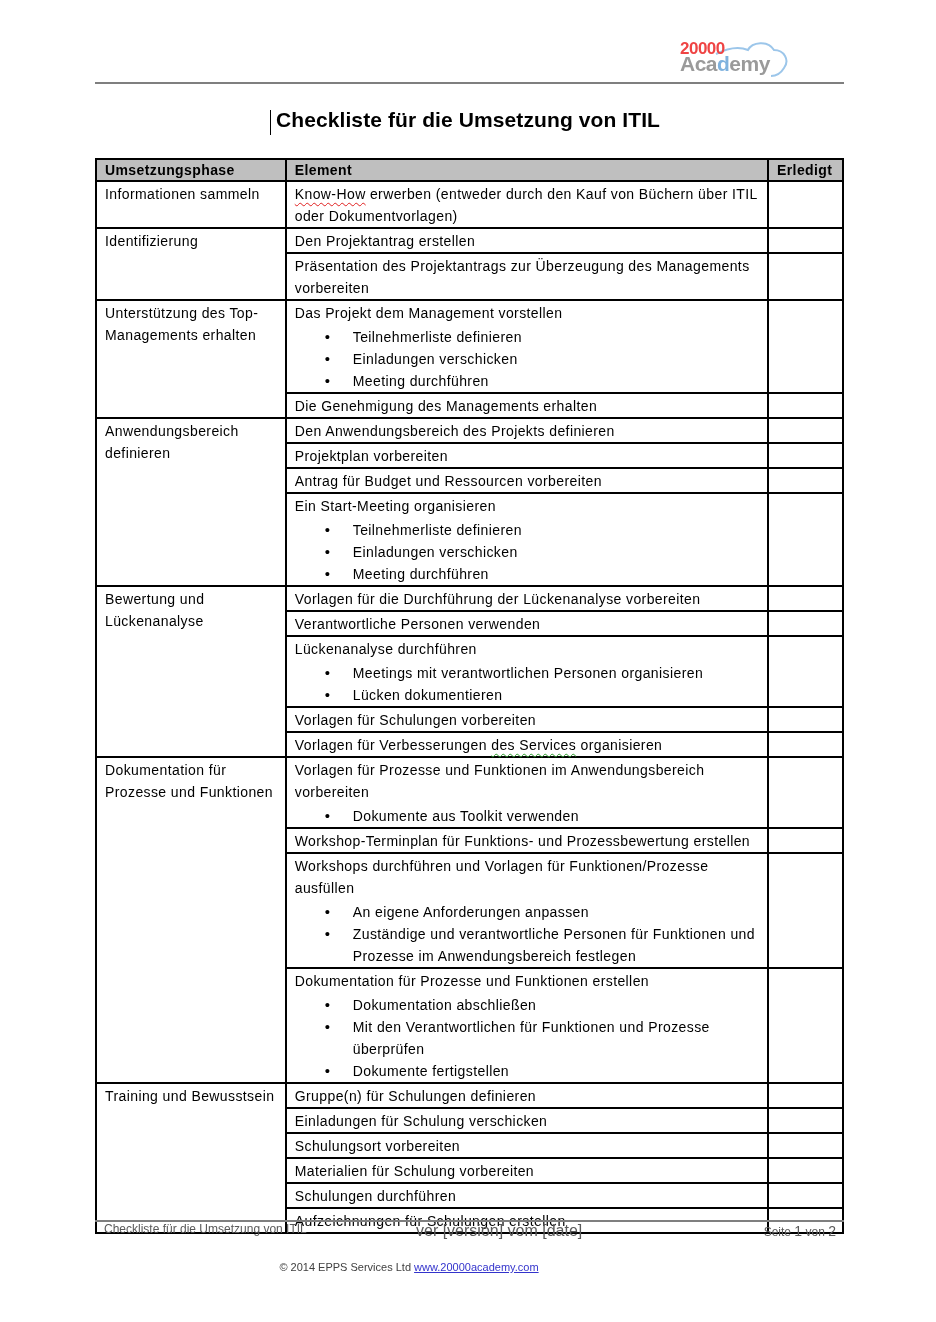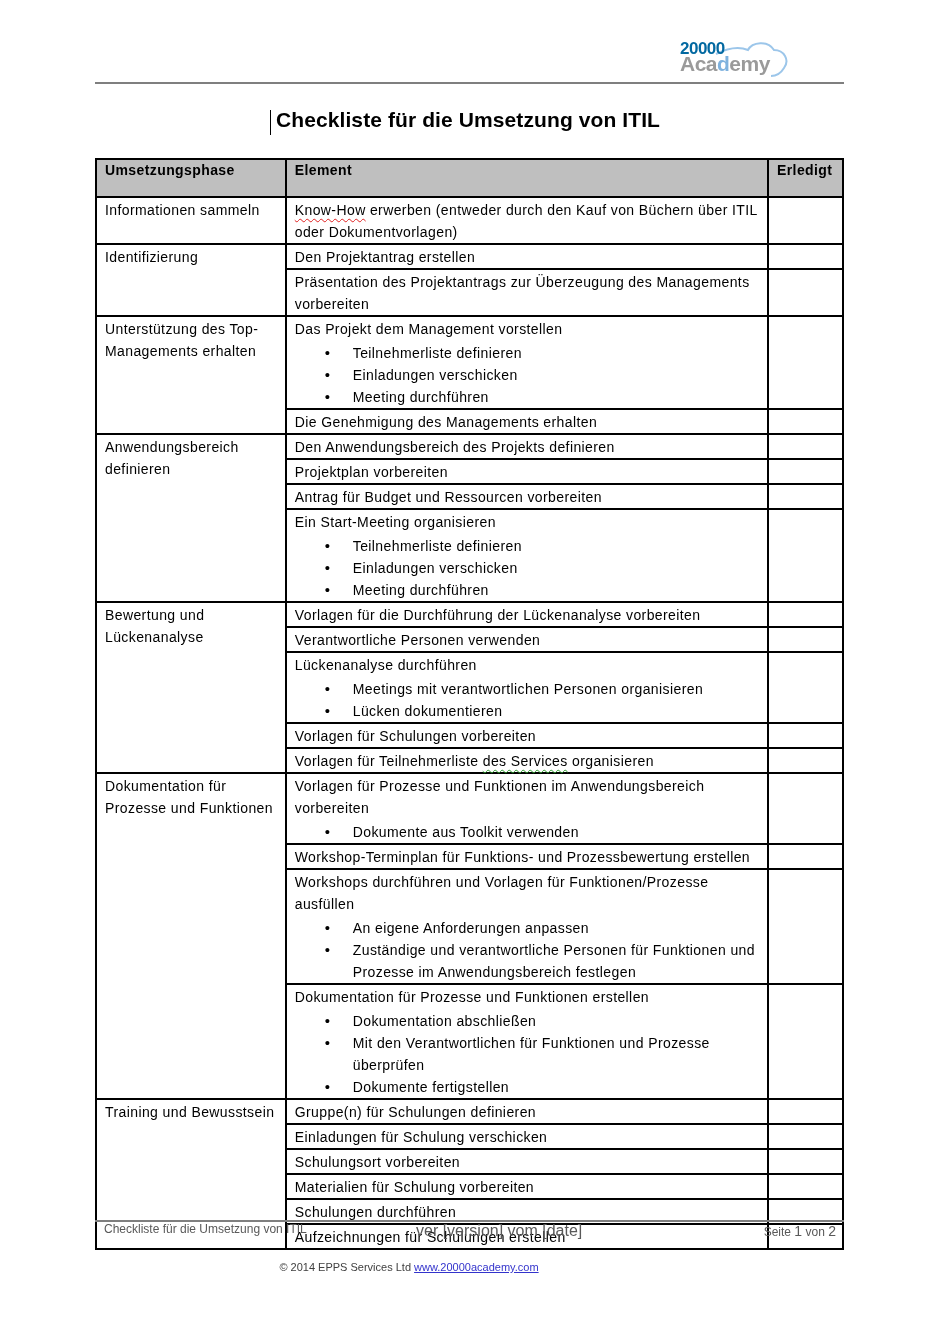--- a/index.html
+++ b/index.html
@@ -1,31 +1,31 @@
 <!DOCTYPE html>
 <html><head>
   <meta charset="utf-8">
   <style>
     html, body { margin: 0; padding: 0; background: #ffffff; }
     body { width: 936px; height: 1322px; position: relative; font-family: "Liberation Sans", sans-serif; color: #000; overflow: hidden; }
 
     .logo { position: absolute; left: 676px; top: 40px; width: 115px; height: 40px; }
-    .logo .l1 { position: absolute; left: 4px; top: 0px; font-size: 17px; font-weight: bold; color: #0369a1; letter-spacing: -0.5px; line-height: 17px; }
+    .logo .l1 { position: absolute; left: 4px; top: 0px; font-size: 17px; font-weight: bold; color: #ef4444; letter-spacing: -0.5px; line-height: 17px; }
     .logo .l2 { position: absolute; left: 4px; top: 12px; font-size: 21px; font-weight: bold; color: #9a9a9a; letter-spacing: -0.5px; line-height: 24px; }
     .logo .l2 .d { color: #7fb2de; }
     .logo svg { position: absolute; left: 0; top: 0; }
 
     .header-rule { position: absolute; left: 95px; top: 82px; width: 749px; height: 2px; background: #7f7f7f; }
 
     .title { position: absolute; left: 0; top: 108px; width: 936px; text-align: center; font-size: 21px; font-weight: bold; letter-spacing: 0.1px; }
     .cursor { position: absolute; left: 270px; top: 110px; width: 1px; height: 25px; background: #000; }
 
     table.checklist { position: absolute; left: 95px; top: 158px; width: 749px; border-collapse: collapse; font-size: 14px; letter-spacing: 0.4px; }
     table.checklist td, table.checklist th { border: 2px solid #000; vertical-align: top; padding: 1px 8px 0 8px; line-height: 22px; text-align: left; }
-    table.checklist th { background: #bfbfbf; font-weight: bold; padding-top: 0; padding-bottom: 16px; line-height: 20px; }
+    table.checklist th { background: #bfbfbf; font-weight: bold; padding-top: 0; padding-bottom: 0; line-height: 20px; }
     col.c1 { width: 190px; }
     col.c2 { width: 484px; }
     col.c3 { width: 75px; }
     td.phase { border-bottom: 2px solid #000; }
     td.item { border-top: 1px solid #000; border-bottom: 1px solid #000; }
     td.done { border-top: 1px solid #000; border-bottom: 1px solid #000; }
     tr.first td.item, tr.first td.done { border-top: 2px solid #000; }
     tr.last td.item, tr.last td.done { border-bottom: 2px solid #000; }
 
     ul.bullets { margin: 2px 0 0 0; padding: 0 0 0 58px; list-style: none; }
@@ -164,21 +164,21 @@
         <td class="done"></td>
       </tr>
       <tr>
         <td class="item">
           <div>Vorlagen für Schulungen vorbereiten</div>
         </td>
         <td class="done"></td>
       </tr>
       <tr class="last">
         <td class="item">
-          <div><span>Vorlagen für Teilnehmerliste </span><span class="spell-green">des Services</span><span> organisieren</span></div>
+          <div><span>Vorlagen für Verbesserungen </span><span class="spell-green">des Services</span><span> organisieren</span></div>
         </td>
         <td class="done"></td>
       </tr>
       <tr class="first">
         <td class="phase" rowspan="4">Dokumentation für Prozesse und Funktionen</td>
         <td class="item">
           <div>Vorlagen für Prozesse und Funktionen im Anwendungsbereich vorbereiten</div>
           <ul class="bullets">
             <li>Dokumente aus Toolkit verwenden</li>
           </ul>

